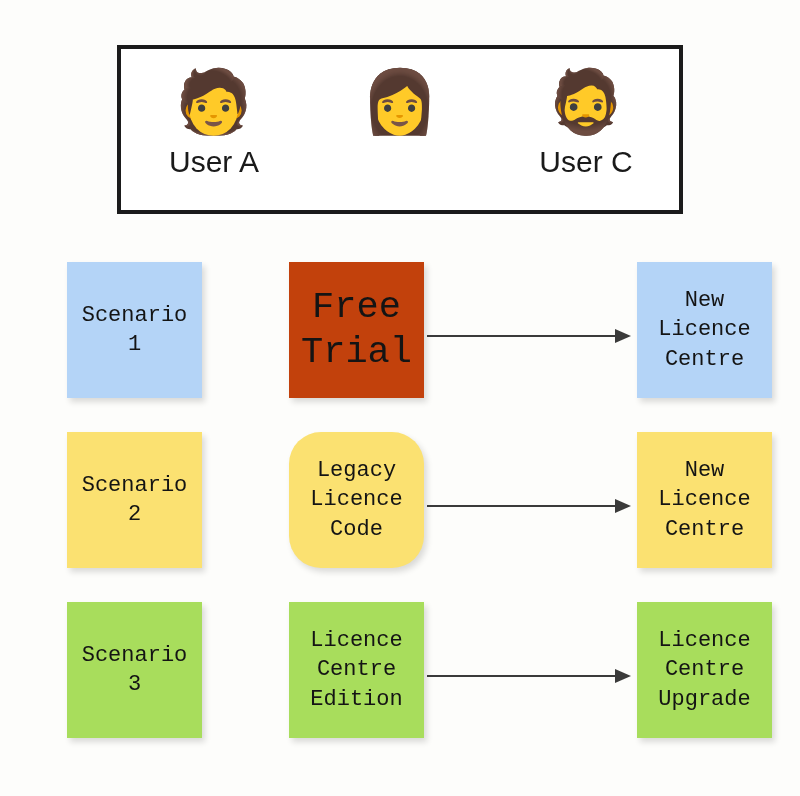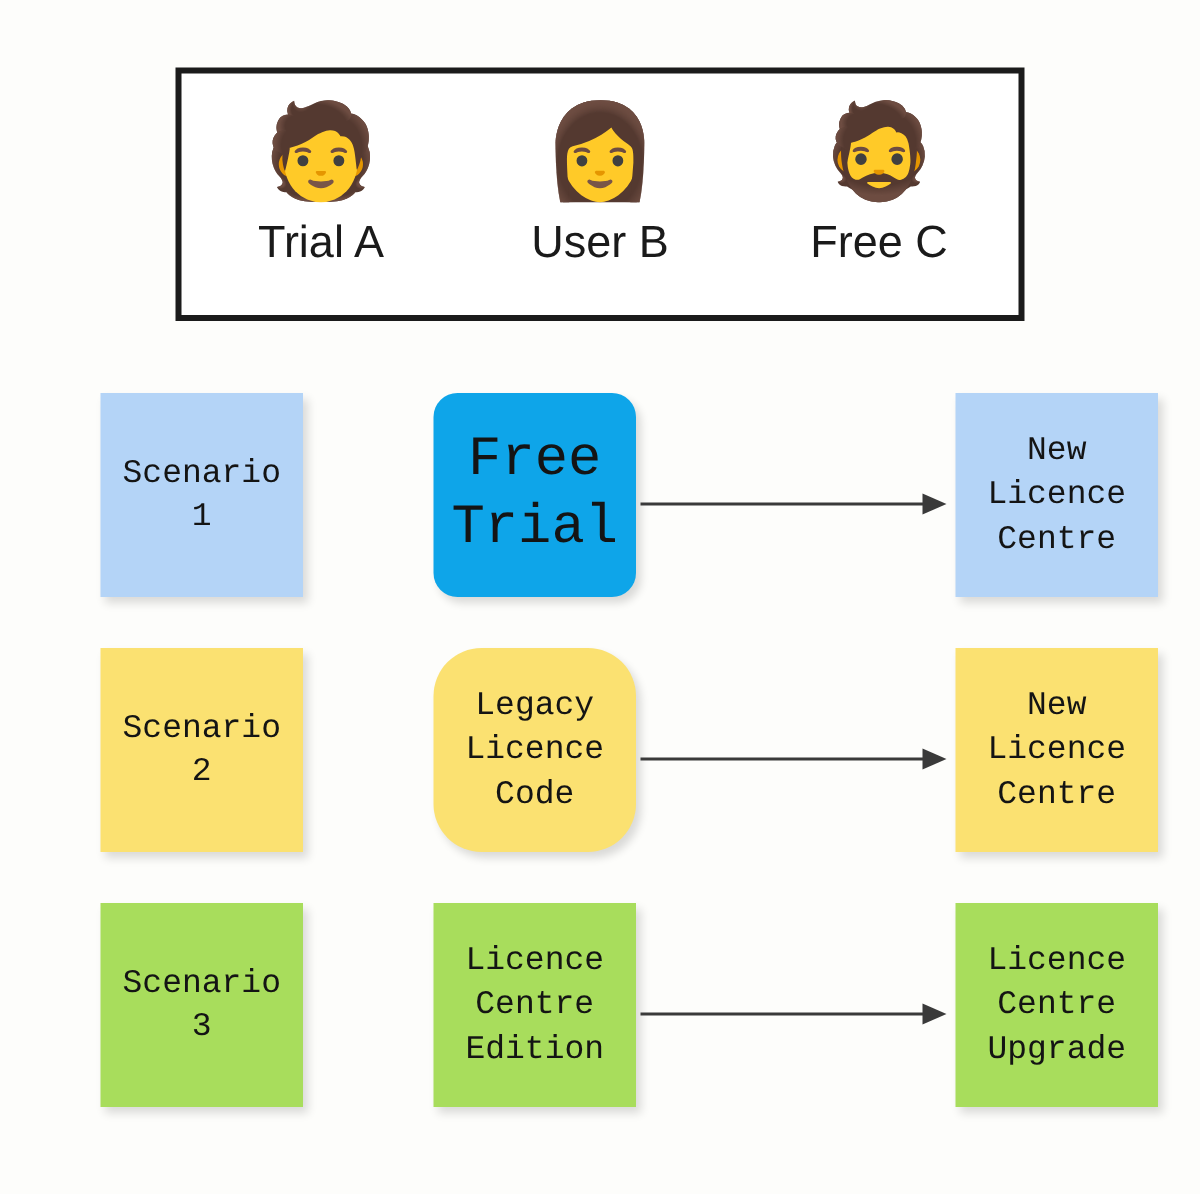--- a/index.html
+++ b/index.html
@@ -129,43 +129,42 @@
     border-left: 16px solid #3a3a3a;
   }
 </style>
 </head>
 <body style="background: rgb(253, 253, 251);">
 
 <div class="users-box" style="border-color: rgb(27, 27, 27);">
 
   <div class="user-cell">
     <div class="user-avatar">🧑</div>
-    <div class="user-label">Trial A</div>
+    <div class="user-label">User A</div>
   </div>
 
   <div class="user-cell">
     <div class="user-avatar">👩</div>
-    <div class="user-label">User B</div>
   </div>
 
   <div class="user-cell">
     <div class="user-avatar">🧔</div>
-    <div class="user-label">Free C</div>
+    <div class="user-label">User C</div>
   </div>
 
 </div>
 
 <div class="rows">
 
   <div class="row">
     <div class="card card-scenario" style="background-color: rgb(180, 212, 247);">
       <span class="card-text">Scenario
 1</span>
     </div>
-    <div class="card card-source jumbo" style="background-color: #0ea5e9; border-radius: 16px;">
+    <div class="card card-source jumbo" style="background-color: #c2410c;">
       <span class="card-text">Free
 Trial</span>
     </div>
     <div class="arrow">
       <div class="arrow-line" style="background: rgb(58, 58, 58);"></div>
       <div class="arrow-head" style="border-left-color: rgb(58, 58, 58);"></div>
     </div>
     <div class="card card-target" style="background-color: rgb(180, 212, 247);">
       <span class="card-text">New
 Licence

